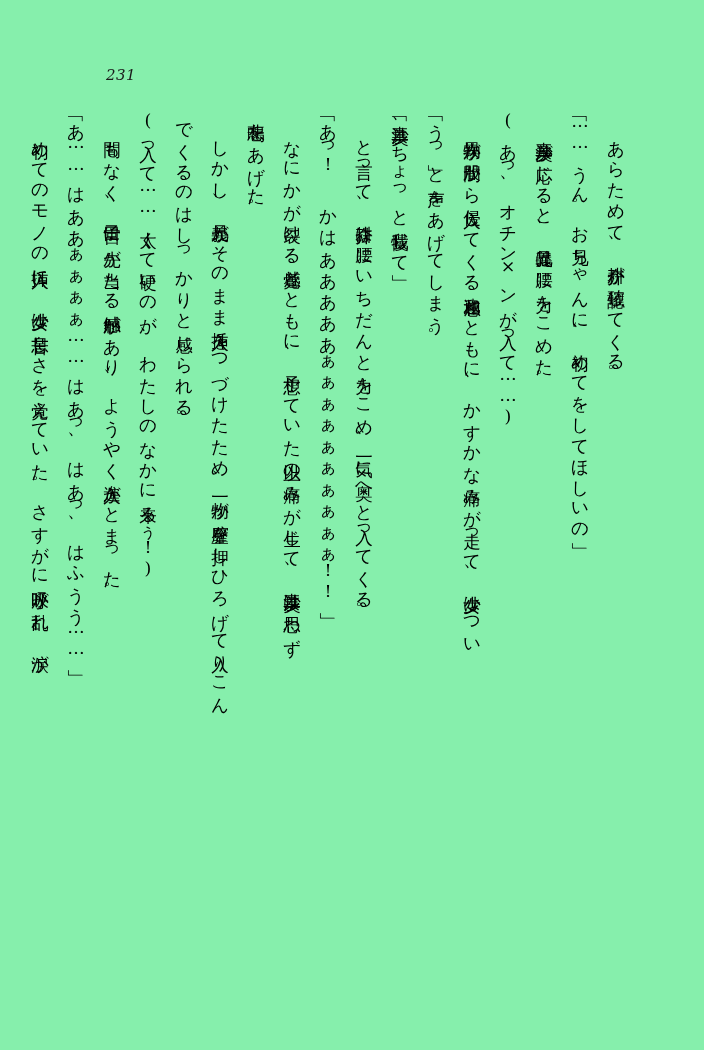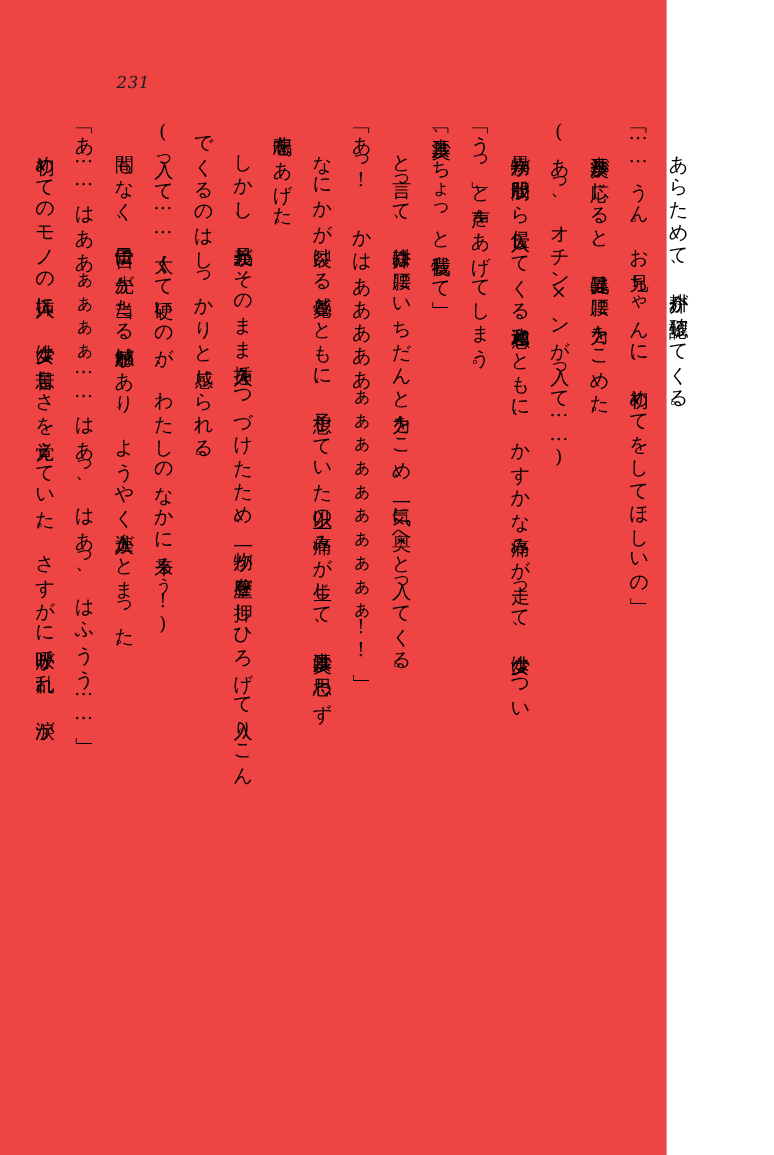--- a/index.html
+++ b/index.html
@@ -9,23 +9,23 @@
   }
   body {
     width: 704px;
     height: 1050px;
     overflow: hidden;
     font-family: "DejaVu Serif", "Liberation Serif", serif;
     color: #111111;
   }
   .page {
     position: relative;
-    width: 606px;
+    width: 704px;
     height: 1050px;
-    background: #ef4444;
+    background: #86efac;
     box-sizing: border-box;
   }
   .page-number {
     position: absolute;
     top: 66px;
     left: 106px;
     font-size: 15px;
     font-style: italic;
     font-family: "DejaVu Serif", "Liberation Serif", serif;
     color: #1a1a1a;

